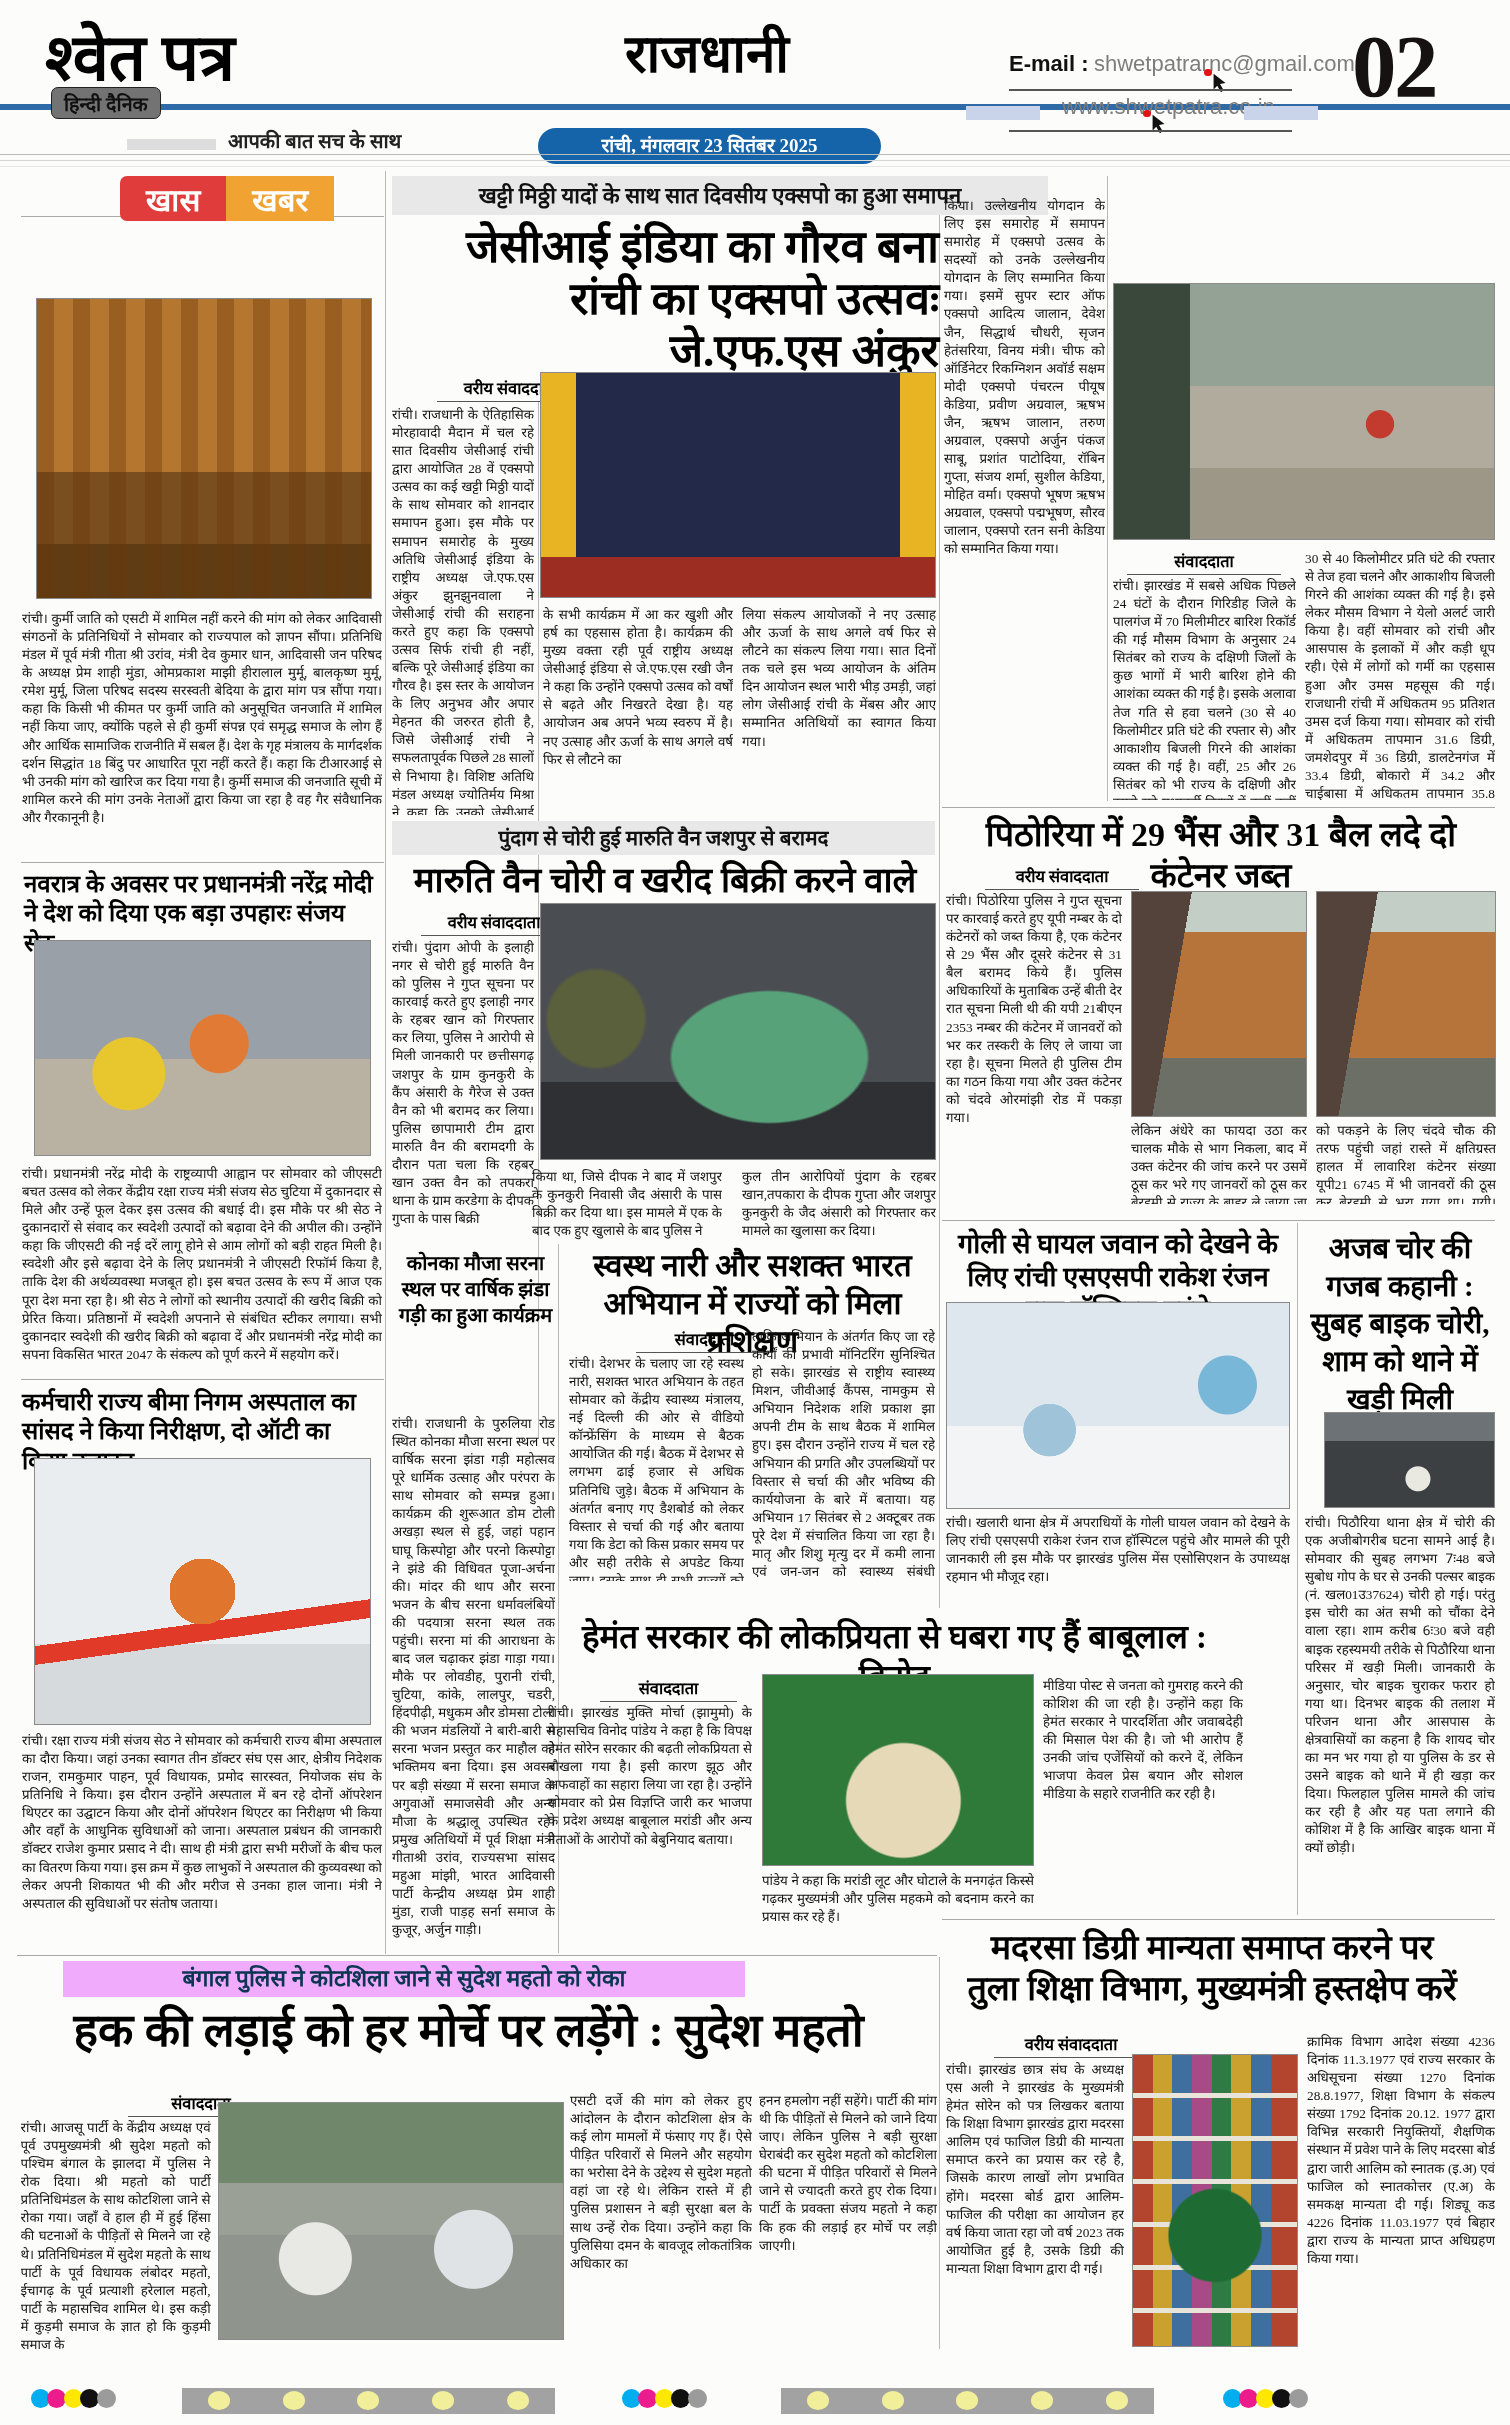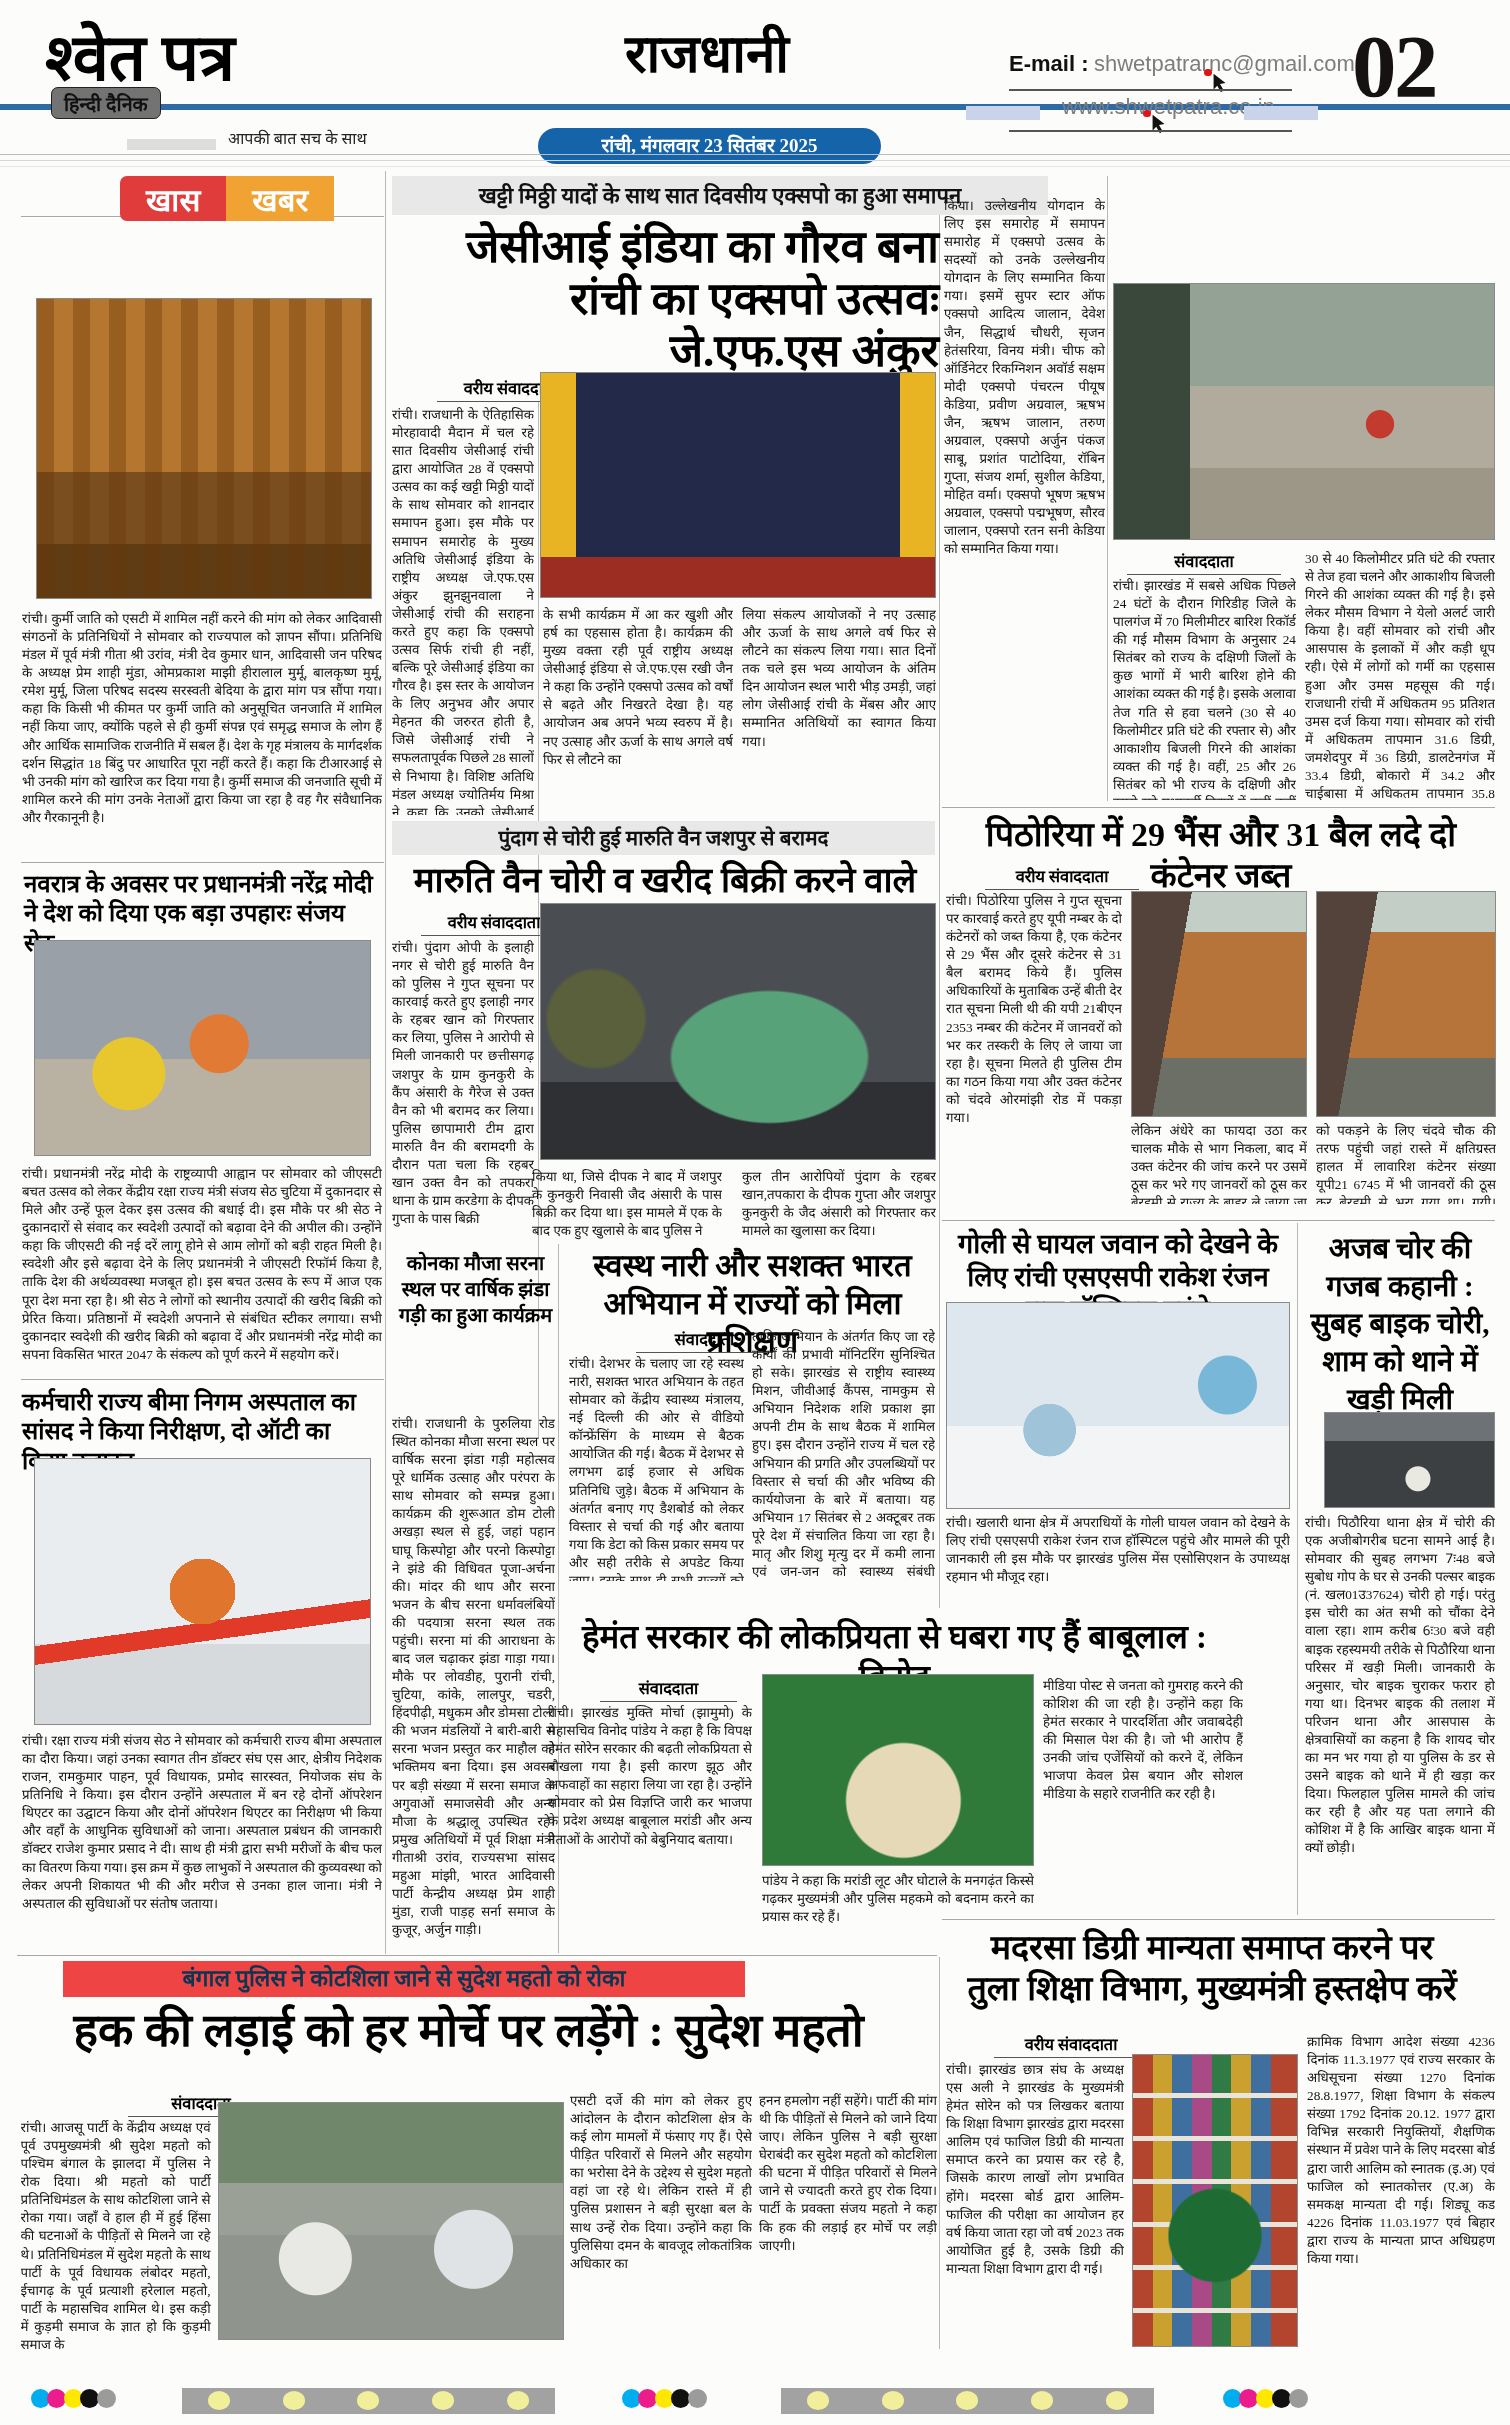--- a/index.html
+++ b/index.html
@@ -3,21 +3,21 @@
 <meta charset="utf-8">
 <style>
   html,body{margin:0;padding:0;background:#cfcfcf;}
   #page{position:relative;width:1511px;height:2426px;background:#fcfcfa;overflow:hidden;
         font-family:"Liberation Serif","DejaVu Serif",serif;color:#111;}
   .abs{position:absolute;}
   .hl{font-weight:bold;color:#000000;line-height:1.22;}
   .hl.center{text-align:center;}
   .kicker{background:#e8e8e8;font-weight:bold;text-align:center;color:#111;
           font-family:"Liberation Serif",serif;}
-  .kicker.blue{background:#ef4444;color:#0b3550;}
+  .kicker.blue{background:#f0abfc;color:#0b3550;}
   .byline{font-weight:bold;text-align:center;font-size:16.3px;border-bottom:0.9px solid #555;
           padding-bottom:1.7px;color:#000;}
   .bodytxt{font-size:13.3px;line-height:1.36;text-align:justify;overflow:hidden;color:#141414;}
   .photo{background:#999;border:0.9px solid #8a8a8a;box-sizing:border-box;}
   .vline{width:0.9px;background:#b9b9b9;}
   .hline{height:0.9px;background:#a8a8a8;}
   .ph-governor{background:repeating-linear-gradient(90deg,rgba(105,55,10,.38) 0 17px,rgba(0,0,0,0) 17px 36px),linear-gradient(180deg,#b5772f 0 58%,#7a4e1e 58% 82%,#5f3c14 82% 100%);}
   .ph-modi{background:radial-gradient(circle at 28% 62%,#e8c62e 0 36px,rgba(0,0,0,0) 37px),radial-gradient(circle at 55% 48%,#e07a35 0 29px,rgba(0,0,0,0) 30px),linear-gradient(180deg,#9aa0a8 0 55%,#b9b2a3 55% 100%);}
   .ph-esic{background:radial-gradient(circle at 50% 50%,#e0762e 0 33px,rgba(0,0,0,0) 33px),linear-gradient(172deg,rgba(0,0,0,0) 60%,#e23a28 60% 66%,rgba(0,0,0,0) 66%),linear-gradient(180deg,#e9edf0 0 70%,#d7dadd 70% 100%);}
   .ph-expo{background:linear-gradient(180deg,rgba(0,0,0,0) 0 82%,#9c2d22 82% 100%),linear-gradient(90deg,#e9b424 0 9%,#232a49 9% 91%,#e9b424 91% 100%);}
@@ -38,21 +38,21 @@
 </style>
 </head>
 <body>
 
 <div id="page">
 
   <div class="abs" style="left:0;top:104px;width:1511px;height:6px;background:#2e6aa5;"></div>
   <div class="abs" style="left:51px;top:87px;padding:1.7px 12px;background:#737373;border:1.7px solid #222;border-radius:6.9px;font-weight:bold;font-size:19.7px;z-index:3;">हिन्दी दैनिक</div>
   <div class="abs hl" style="left:45px;top:19px;width:394px;font-size:65px;">श्वेत पत्र</div>
   <div class="abs" style="left:127px;top:139px;width:89px;height:11px;background:#ddd;"></div>
-  <div class="abs" style="left:228px;top:127px;font-size:16px;font-weight:normal;color:#222;">आपकी बात सच के साथ</div>
+  <div class="abs" style="left:228px;top:127px;font-size:20px;font-weight:bold;color:#222;">आपकी बात सच के साथ</div>
   <div class="abs hl center" style="left:527px;top:22px;width:360px;font-size:53px;">राजधानी</div>
   <div class="abs" style="left:538px;top:128px;width:343px;height:36px;background:#1563a8;border-radius:18px;color:#fff;font-weight:bold;font-size:19px;text-align:center;line-height:36px;">रांची, मंगलवार 23 सितंबर 2025</div>
   <div class="abs" style="left:1009px;top:51px;width:291px;font-size:22px;white-space:nowrap;">
     <span style="font-weight:bold;color:#111;font-family:'Liberation Sans',sans-serif;">E-mail :</span>
     <span style="color:#7d7d7d;font-family:'Liberation Sans',sans-serif;">shwetpatrarnc@gmail.com</span>
   </div>
   <span class="abs" style="left:1209px;top:72px;">
     <span class="reddot"></span>
     <svg class="cursor-svg" viewBox="0 0 24 24" aria-hidden="true">
         <path d="M5 2l13 10-6 1 4 7-3 2-4-7-4 4z" fill="#111"></path>

